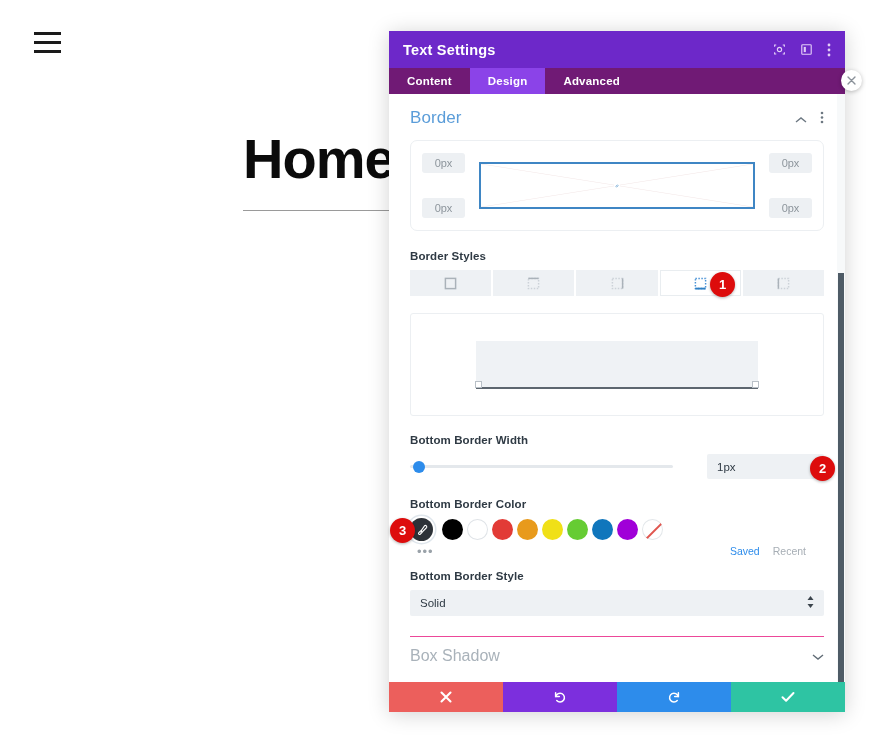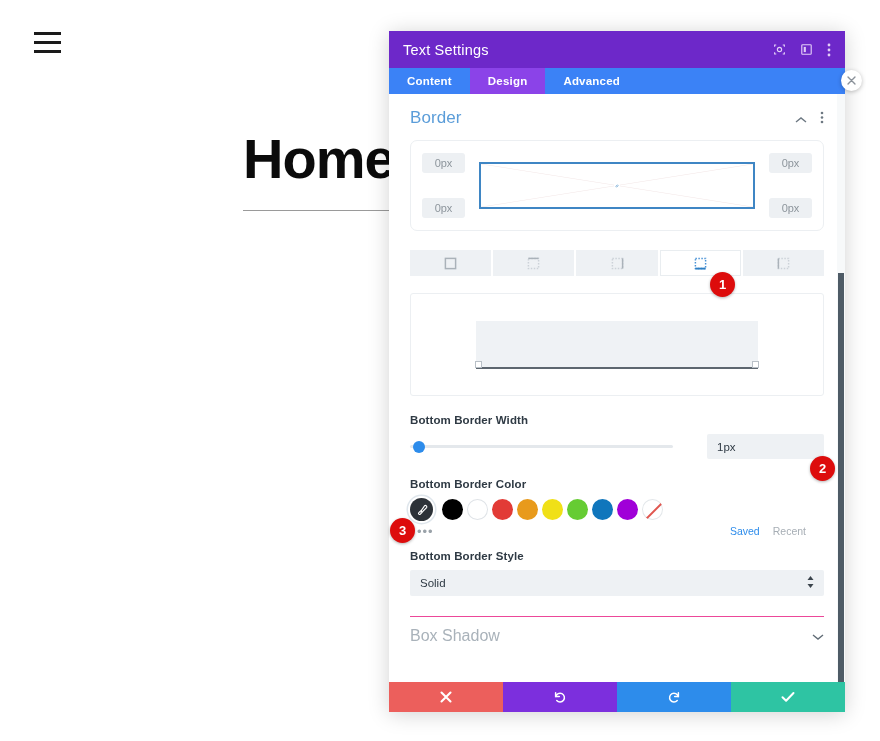--- a/index.html
+++ b/index.html
@@ -36,27 +36,27 @@
     display: flex; flex-direction: column;
     overflow: hidden;
   }
 
   
   .modal-header {
     background: #6d28c9; height: 37px;
     display: flex; align-items: center; padding: 0 14px;
     flex: none;
   }
-  .modal-title { color: #fff; font-size: 14.5px; font-weight: normal; letter-spacing: .2px; }
+  .modal-title { color: #fff; font-size: 14.5px; font-weight: bold; letter-spacing: .2px; }
   .header-icons { margin-left: auto; display: flex; align-items: center; gap: 14px; }
   .hicon { color: #e2cdf7; display: flex; align-items: center; justify-content: center; cursor: pointer; }
   .hicon svg { display: block; }
 
   
-  .modal-tabs { background: #3b82f6; height: 26px; display: flex; flex: none; }
+  .modal-tabs { background: #701a75; height: 26px; display: flex; flex: none; }
   .tab {
     font-size: 11.5px; color: #ffffff; font-weight: bold;
     display: flex; align-items: center; padding: 0 18px; cursor: pointer;
     letter-spacing: .2px;
   }
   .tab.active { background: #8b43e8; }
 
   
   .modal-body {
     flex: 1; background: #fff; position: relative; overflow: hidden;
@@ -303,20 +303,21 @@
           </svg>
           <span class="rc-link">
             <svg width="14" height="14" viewBox="0 0 16 16" fill="none" stroke="currentColor" stroke-width="1.5" stroke-linecap="round">
               <path d="M6.6 9.4a2.6 2.6 0 0 0 3.9.3l2-2a2.6 2.6 0 0 0-3.7-3.7l-1.1 1.1"></path>
               <path d="M9.4 6.6a2.6 2.6 0 0 0-3.9-.3l-2 2a2.6 2.6 0 0 0 3.7 3.7l1.1-1.1"></path>
             </svg>
           </span>
         </div>
       </div>
 
+      <div class="field-label">Border Styles</div>
       <div class="bstyles">
         <div class="bstyle">
           <svg width="13" height="13" viewBox="0 0 14 14" fill="none" stroke="#aab2b9" stroke-width="1.6">
               <rect x="1.5" y="1.5" width="11" height="11"></rect>
             </svg>
         </div>
         <div class="bstyle">
           <svg width="13" height="13" viewBox="0 0 14 14" fill="none" stroke="#ccd2d8" stroke-width="1.6">
             <rect x="1.5" y="1.5" width="11" height="11" stroke-dasharray="1.6 1.6"></rect>
             <path d="M1.5 1.5h11" stroke="#aab2b9"></path>

